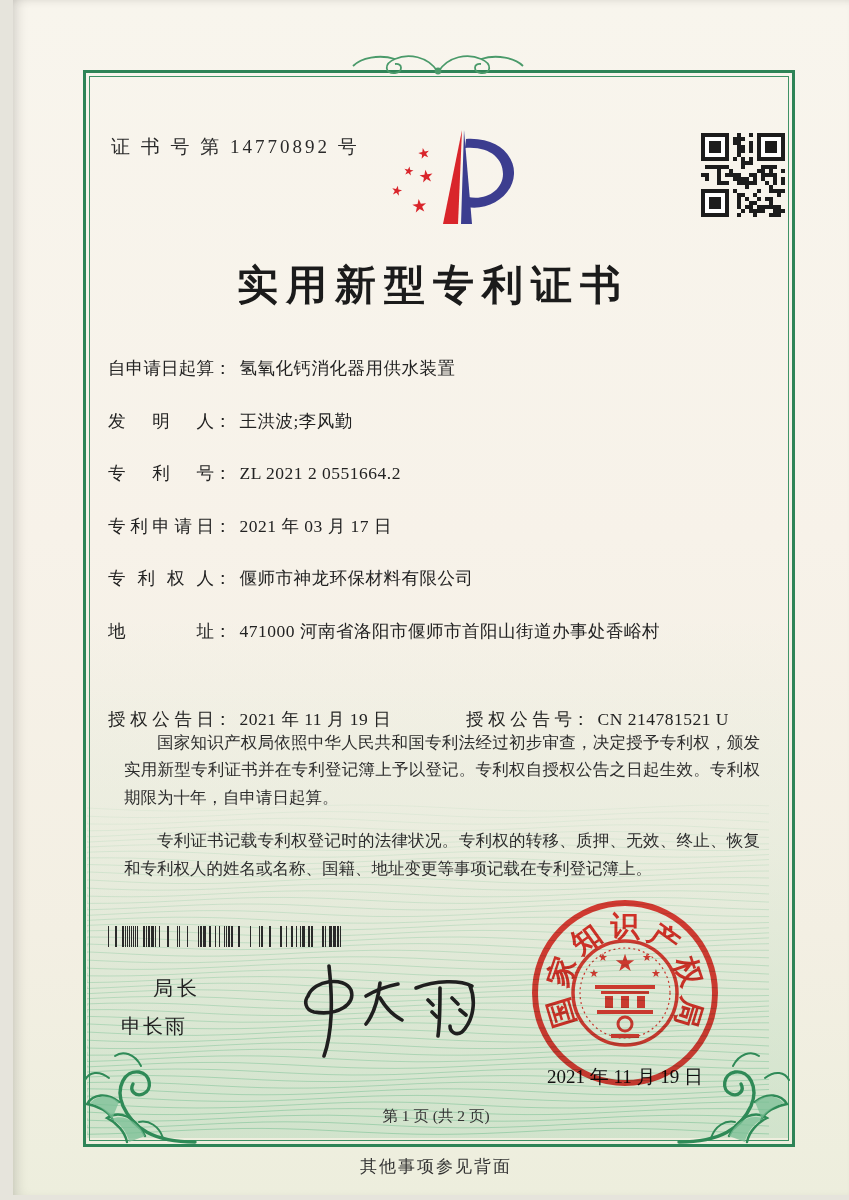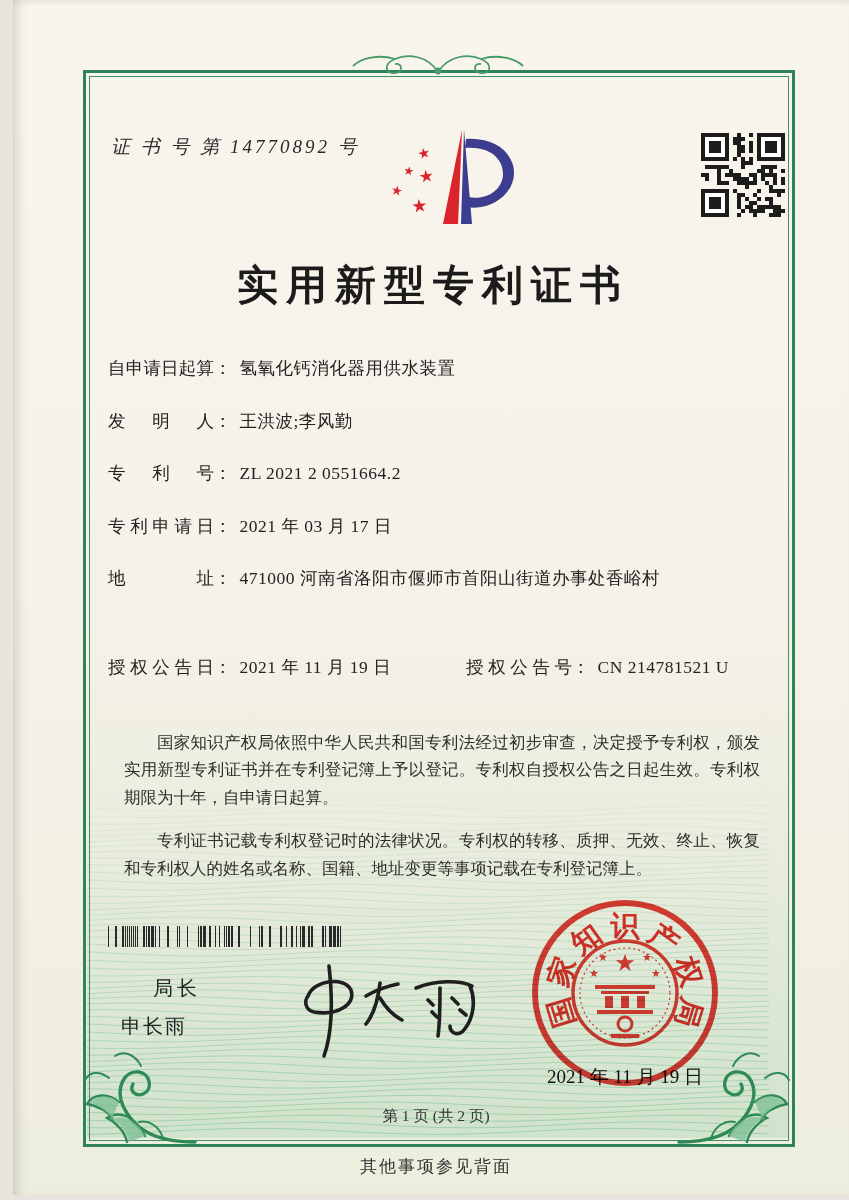--- a/index.html
+++ b/index.html
@@ -6,21 +6,21 @@
   body{width:849px;height:1200px;background:#e6e4dc;position:relative;overflow:hidden;
        font-family:"Liberation Serif","DejaVu Serif",serif;}
   #paper{position:absolute;left:13px;top:0;right:0;bottom:5px;
          background:linear-gradient(180deg,#f8f5ed 0%,#f7f2e9 45%,#f3efe3 78%,#edeedd 100%);
          box-shadow:inset 10px 0 14px -8px rgba(0,0,0,.18), inset 0 6px 10px -6px rgba(0,0,0,.10);}
   .abs{position:absolute;}
   
   #frame{left:70px;top:70px;width:706px;height:1071px;border:3px solid #2e8457;z-index:3;}
   #frame .inner{position:absolute;left:3px;top:3px;right:3px;bottom:3px;border:1px solid #3f9266;}
   
-  #cert-no{left:98px;top:134px;font-size:19px;letter-spacing:3px;color:#2a2a2a;z-index:5;font-style:italic;}
+  #cert-no{left:98px;top:134px;font-size:19px;letter-spacing:3px;color:#2a2a2a;z-index:5;}
   #logo{left:360px;top:118px;z-index:5;}
   #qr{left:688px;top:133px;z-index:5;}
   #title{left:70px;top:258px;width:700px;text-align:center;font-size:41px;font-weight:bold;
          letter-spacing:8px;color:#1b1b1b;z-index:5;}
   
   #fields{left:95px;top:356px;width:670px;z-index:5;font-size:17.5px;color:#222;}
   .frow{height:52.5px;white-space:nowrap;}
   .pair{display:inline-block;margin-top:36px;}
   .pair.first{width:358px;}
   .flabel{display:inline-block;width:106px;text-align:justify;text-align-last:justify;
@@ -310,20 +310,23 @@
     <div class="frow">
       <span class="flabel">发明人</span><span class="fcolon">：</span><span class="fvalue">王洪波;李风勤</span>
     </div>
     <div class="frow">
       <span class="flabel">专利号</span><span class="fcolon">：</span><span class="fvalue">ZL 2021 2 0551664.2</span>
     </div>
     <div class="frow">
       <span class="flabel">专利申请日</span><span class="fcolon">：</span><span class="fvalue">2021 年 03 月 17 日</span>
     </div>
     <div class="frow">
+      <span class="flabel">专利权人</span><span class="fcolon">：</span><span class="fvalue">偃师市神龙环保材料有限公司</span>
+    </div>
+    <div class="frow">
       <span class="flabel">地址</span><span class="fcolon">：</span><span class="fvalue">471000 河南省洛阳市偃师市首阳山街道办事处香峪村</span>
     </div>
     <div class="frow">
       <span class="pair first"><span class="flabel">授权公告日</span><span class="fcolon">：</span><span class="fvalue">2021 年 11 月 19 日</span></span><span class="pair"><span class="flabel">授权公告号</span><span class="fcolon">：</span><span class="fvalue">CN 214781521 U</span></span>
     </div>
   </div>
 
   <div id="paras" class="abs">
     <p>国家知识产权局依照中华人民共和国专利法经过初步审查，决定授予专利权，颁发实用新型专利证书并在专利登记簿上予以登记。专利权自授权公告之日起生效。专利权期限为十年，自申请日起算。</p>
     <p>专利证书记载专利权登记时的法律状况。专利权的转移、质押、无效、终止、恢复和专利权人的姓名或名称、国籍、地址变更等事项记载在专利登记簿上。</p>

